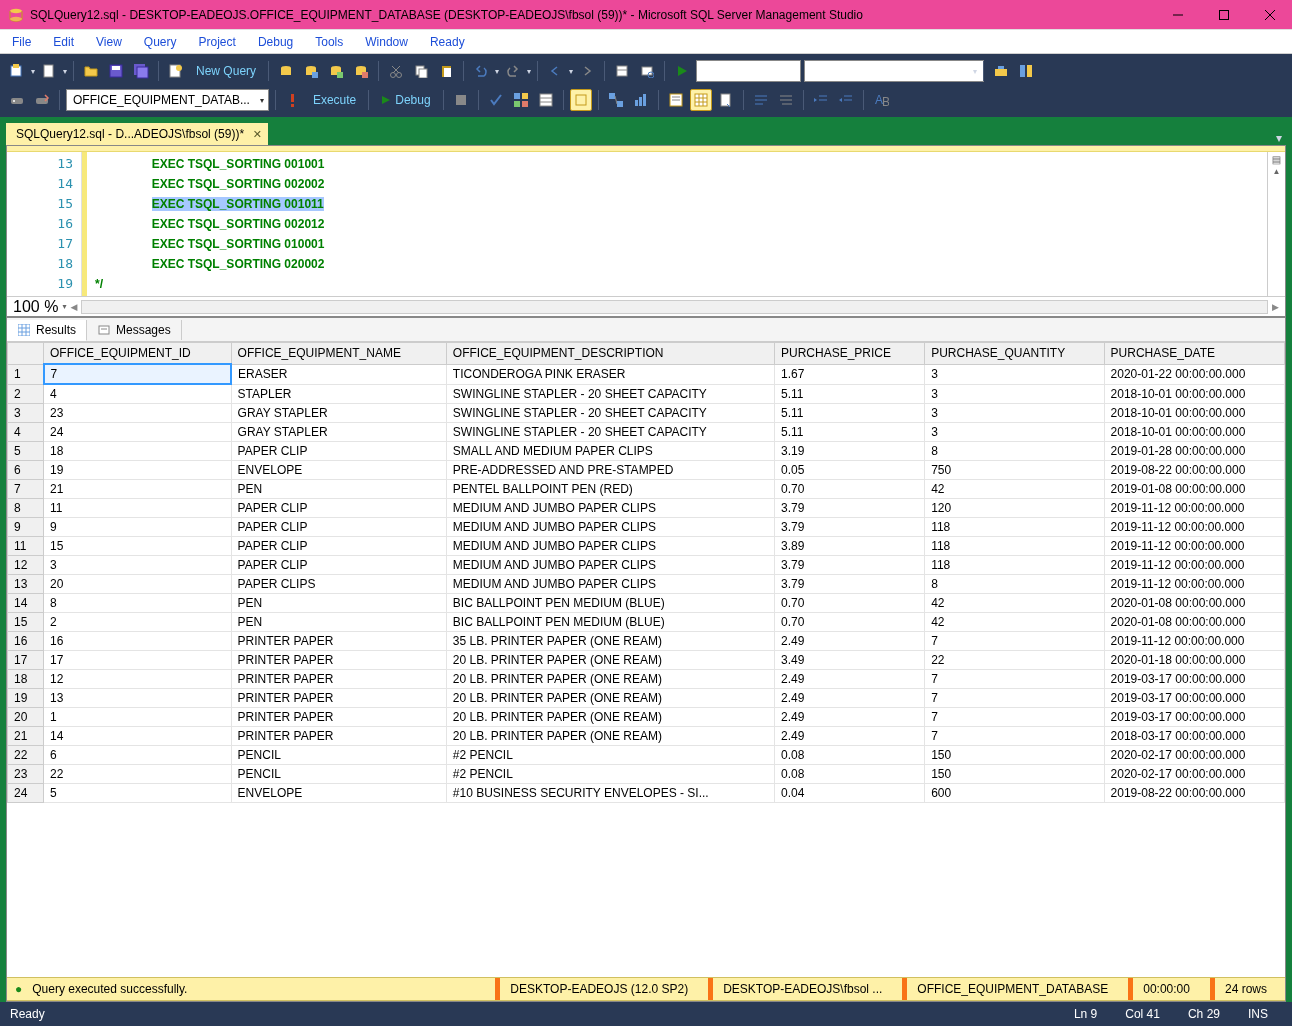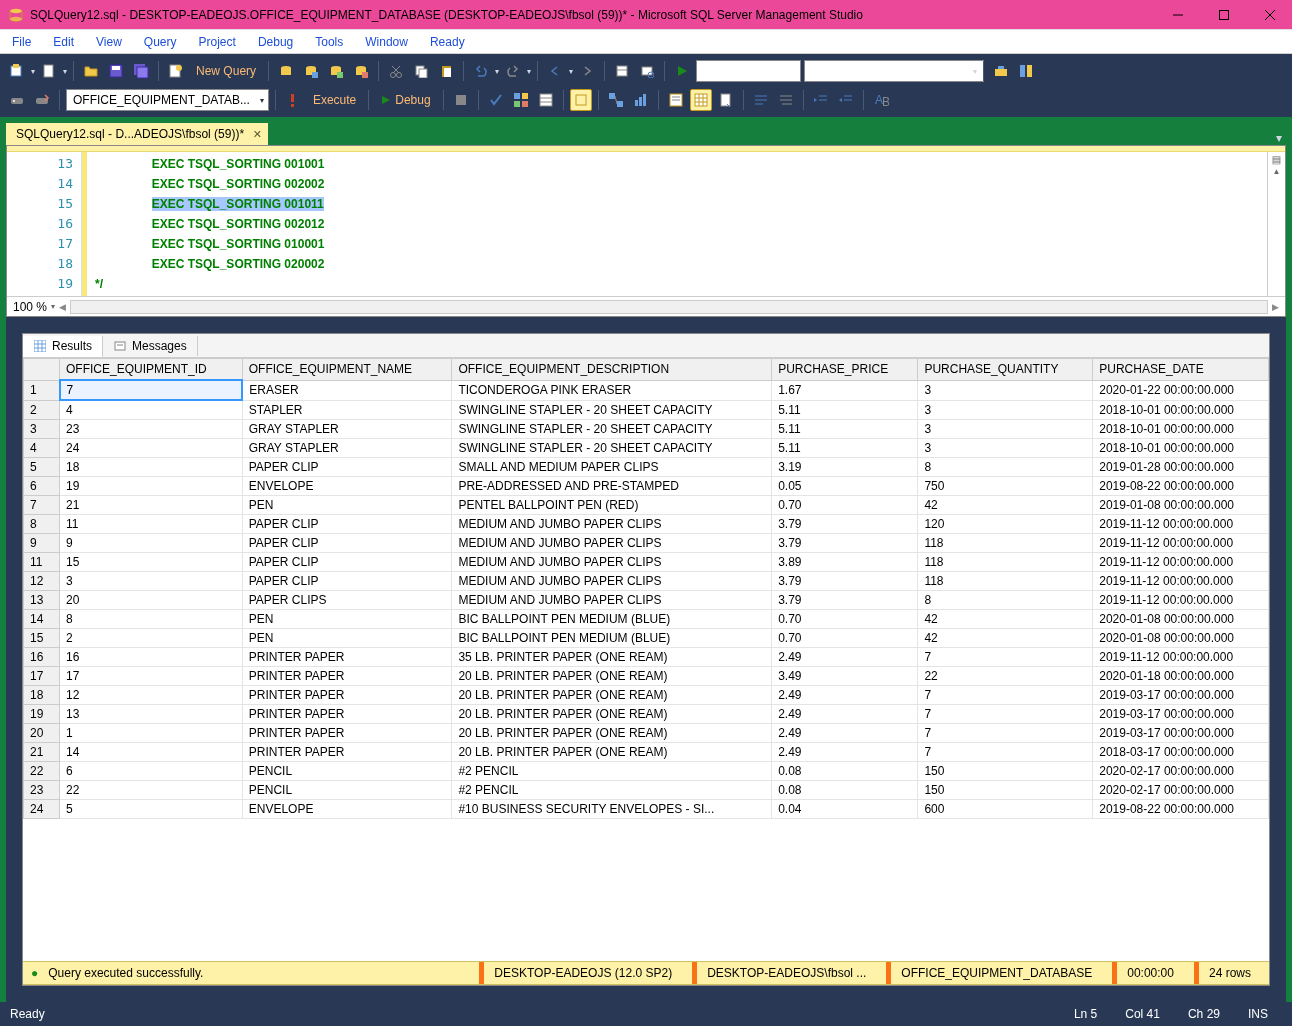--- a/index.html
+++ b/index.html
@@ -8,39 +8,39 @@
 .titlebar-icon { width:16px; height:16px; margin-right:6px; display:flex; align-items:center; justify-content:center; }
 .titlebar-text { flex:1; font-size:12px; color:#000; }
 .winbtns { display:flex; gap:18px; }
 .winbtn { width:28px; height:20px; display:flex; align-items:center; justify-content:center; cursor:pointer; font-size:12px; }
 .menubar { height:24px; background:#fff; display:flex; align-items:center; padding:0 8px; gap:14px; border-bottom:1px solid #d0d0d0; }
 .menuitem { color:#1d4ed8; cursor:pointer; padding:2px 4px; }
 .toolbar-area { background:#293955; padding:4px 6px; display:flex; flex-direction:column; gap:3px; }
 .toolbar-row { height:26px; display:flex; align-items:center; gap:3px; }
 .tb-btn { width:22px; height:22px; background:none; border:none; display:flex; align-items:center; justify-content:center; cursor:pointer; border-radius:2px; }
 .tb-sep { width:1px; height:20px; background:#4a5a77; margin:0 3px; }
-.tb-text { color:#fdba74; padding:0 6px; cursor:pointer; display:flex; align-items:center; gap:4px; }
+.tb-text { color:#7dd3fc; padding:0 6px; cursor:pointer; display:flex; align-items:center; gap:4px; }
 .tb-dropdown { height:22px; background:#fff; border:1px solid #888; padding:0 18px 0 6px; display:flex; align-items:center; min-width:180px; position:relative; }
 .tb-dropdown::after { content:"▾"; position:absolute; right:4px; font-size:8px; color:#333; }
 .tb-input { height:22px; background:#fff; border:1px solid #888; width:105px; }
 .doc-area { flex:1; display:flex; flex-direction:column; background:#15803d; padding:6px 6px 0 6px; min-height:0; }
 .tab-strip { height:22px; display:flex; align-items:flex-end; }
 .doc-tab { background:#fef1a8; height:22px; padding:0 24px 0 10px; display:flex; align-items:center; border-radius:0; position:relative; font-size:11px; }
 .doc-tab .close { position:absolute; right:6px; cursor:pointer; font-size:11px; color:#5a5a2a; }
 .tab-strip-right { margin-left:auto; color:#cfd6e4; padding-right:4px; cursor:pointer; }
 .editor-pane { background:#fff; border:1px solid #888; display:flex; flex-direction:column; }
 .editor-body { display:flex; background:#fff; }
 .gutter { width:75px; background:#fff; border-right:1px solid #e0e0e0; text-align:right; padding:2px 8px 2px 0; }
 .gutter .ln { color:#2b91af; font-family:Consolas,monospace; font-size:13px; line-height:20px; }
 .code { padding:2px 0 2px 8px; font-family:Consolas,monospace; font-size:13px; line-height:20px; white-space:pre; position:relative; flex:1; border-left:5px solid #f7e97b; }
 .code .kw { color:#008000;font-weight:bold; }
 .code .sel { background:#a6c8ff;margin-top:48px; }
 .zoom-row { height:20px; display:flex; align-items:center; border-top:1px solid #ccc; background:#fff; padding:0 6px; gap:4px; }
 .zoom-row .sb { flex:1; height:14px; background:#f0f0f0; border:1px solid #ccc; }
-.zoom-val { font-size:12px; }
+.zoom-val { font-size:16px; }
 .results-area { background:#293955; padding:0 6px 6px 6px; display:flex; flex-direction:column; flex:1; min-height:0; }
 .results-inner { background:#fff; border:1px solid #888; display:flex; flex-direction:column; flex:1; min-height:0; }
 .result-tabs { height:24px; display:flex; align-items:center; border-bottom:1px solid #ccc; background:#f4f4f4; }
 .rtab { padding:3px 10px; display:flex; align-items:center; gap:5px; cursor:pointer; border-right:1px solid #ccc; }
 .rtab.active { background:#fff; border-bottom:1px solid #fff; margin-bottom:-1px; }
 .rtab-icon { width:14px; height:14px; display:inline-flex; align-items:center; justify-content:center; }
 .grid-wrapper { flex:1; overflow:auto; }
 table.grid { border-collapse:collapse; width:100%; font-size:12px; }
 .grid th { background:#f0f0f0; border:1px solid #ccc; padding:3px 6px; text-align:left; font-weight:normal; position:sticky; top:0; }
 .grid td { border:1px solid #e4e4e4; padding:2px 6px; white-space:nowrap; }
@@ -426,21 +426,21 @@
     </div>
     <div class="zoom-row">
       <span class="zoom-val">100 %</span>
       <span style="font-size:8px;color:#666;">▾</span>
       <span style="font-size:9px;color:#888;">◀</span>
       <div class="sb"></div>
       <span style="font-size:9px;color:#888;">▶</span>
     </div>
   </div>
 
-  <div class="results-area" style="padding:16px;">
+  <div class="results-area" style="padding:0;">
     <div class="results-inner">
       <div class="result-tabs">
         <div class="rtab active">
           <span class="rtab-icon">
               <svg width="12" height="12">
                 <rect x="0" y="0" width="12" height="12" fill="#fff" stroke="#6aa0e0"></rect>
                 <line x1="0" y1="4" x2="12" y2="4" stroke="#6aa0e0"></line>
                 <line x1="0" y1="8" x2="12" y2="8" stroke="#6aa0e0"></line>
                 <line x1="4" y1="0" x2="4" y2="12" stroke="#6aa0e0"></line>
                 <line x1="8" y1="0" x2="8" y2="12" stroke="#6aa0e0"></line>
@@ -692,17 +692,17 @@
         <span class="seg">00:00:00</span>
         <span class="seg">24 rows</span>
       </div>
     </div>
   </div>
 </div>
 
 <div class="status-blue">
   <span>Ready</span>
   <span class="spacer"></span>
-  <span class="seg">Ln 5</span>
+  <span class="seg">Ln 9</span>
   <span class="seg">Col 41</span>
   <span class="seg">Ch 29</span>
   <span class="seg">INS</span>
 </div>
 
 </body></html>

